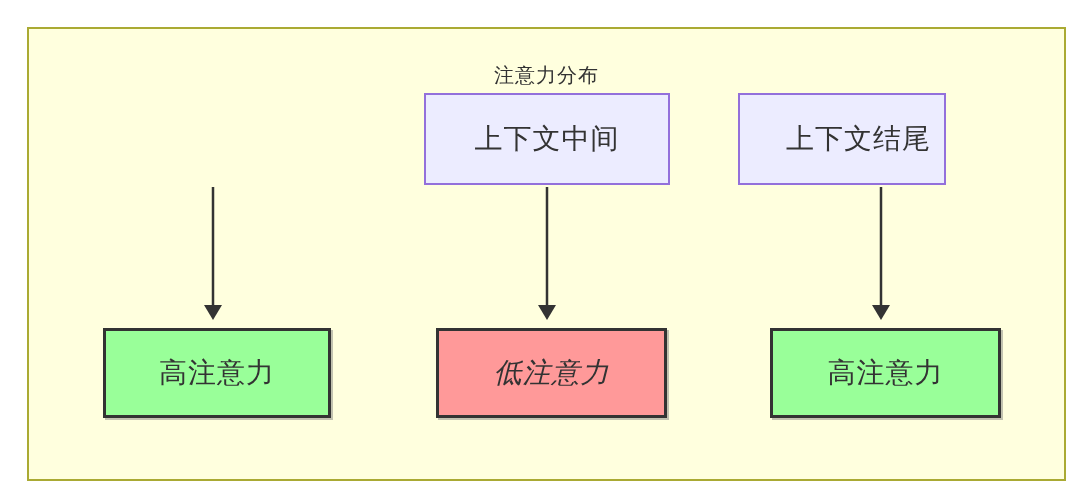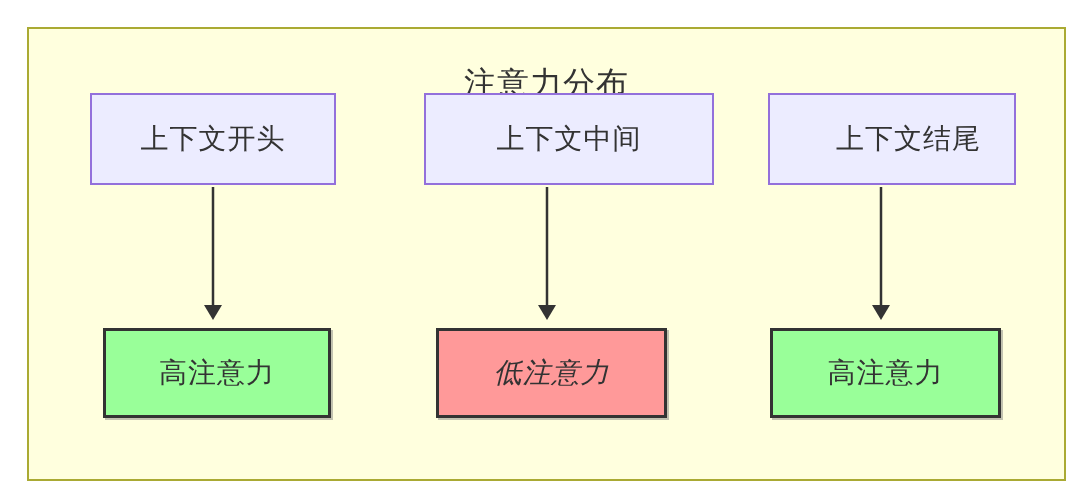--- a/index.html
+++ b/index.html
@@ -31,21 +31,21 @@
     width:1039px; height:454px;
     box-sizing:border-box;
     background:var(--canvas-bg);
     border:2px solid var(--canvas-border);
   }
   .title{
     position:absolute;
     left:0; top:33px;
     width:100%;
     text-align:center;
-    font-size:32px;
+    font-size:20px;
     color:var(--text);
     letter-spacing:1px;
   }
   .node{
     position:absolute;
     box-sizing:border-box;
     display:flex;
     align-items:center;
     justify-content:center;
     font-size:28px;
@@ -56,43 +56,40 @@
     top:93px; height:92px;
     background:var(--source-fill);
     border:2px solid var(--source-border);
   }
   .result{
     top:328px; height:90px;
     border:3px solid var(--result-border);
     box-shadow:2px 2px 0 rgba(120,120,120,0.45);
   }
   .src-1{left:90px;  width:246px;}
-  .src-2{left:424px; width:290px;}
-  .src-3{left:768px; width:248px;padding-left:33px;}
+  .src-2{left:424px; width:246px;}
+  .src-3{left:738px; width:208px;padding-left:33px;}
   .res-1{left:103px; width:228px;}
   .res-2{left:436px; width:231px;}
   .res-3{left:770px; width:231px;}
   .arrows{
     position:absolute;
     left:0; top:0;
     width:1080px; height:496px;
     pointer-events:none;
   }
 </style>
 </head>
 <body>
 
 <div class="stage">
   <div class="canvas">
     <div class="title">注意力分布</div>
   </div>
 
-  <div class="node source src-1">
-    <span>上下文开头</span>
-  </div>
   <div class="node source src-2">
     <span>上下文中间</span>
   </div>
   <div class="node source src-3">
     <span>上下文结尾</span>
   </div>
 
   <svg class="arrows" viewBox="0 0 1080 496" xmlns="http://www.w3.org/2000/svg">
     <g stroke="#333333" fill="#333333">
       <line x1="213" y1="187" x2="213" y2="306" stroke-width="2.5"></line>

